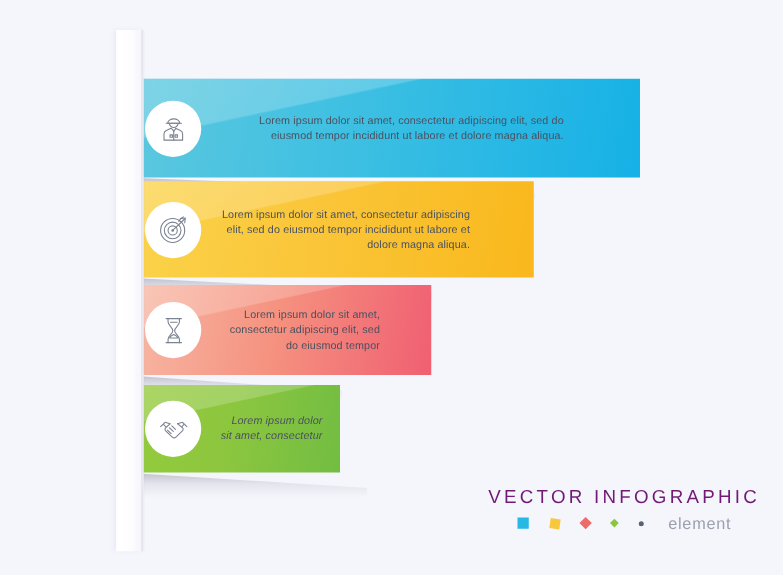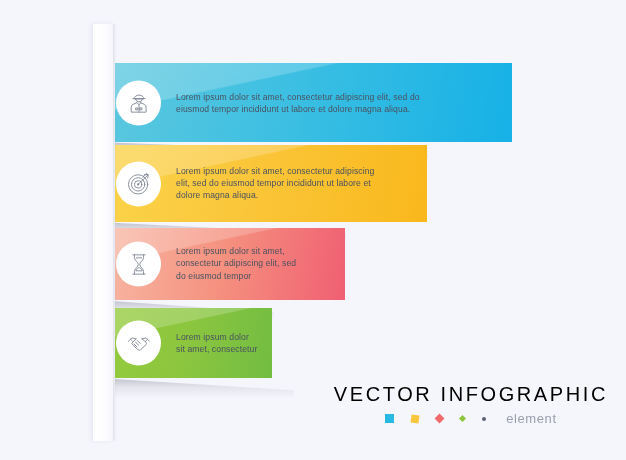--- a/index.html
+++ b/index.html
@@ -41,20 +41,21 @@
     height: 417px;
     background: linear-gradient(90deg, rgba(180,180,200,0.30), rgba(180,180,200,0));
     z-index: 31;
   }
 
   
   .row {
     position: absolute;
     left: 98px;
     z-index: 10;
+    text-align: right;
   }
   .bar {
     position: relative;
     width: 100%;
     height: 100%;
     overflow: hidden;
   }
   
   .bar::after {
     content: "";
@@ -111,22 +112,22 @@
 
   
   .footer {
     position: absolute;
     right: 18px;
     bottom: 34px;
     text-align: center;
     z-index: 40;
   }
   .footer-title {
-    color: #000000;
-    font-size: 20px;
+    color: #701a75;
+    font-size: 15px;
     letter-spacing: 2.6px;
     font-family: "Liberation Sans", sans-serif;
     white-space: nowrap;
     text-align: center;
   }
   .footer-sub {
     margin-top: 5px;
     display: flex;
     align-items: center;
     justify-content: center;
@@ -199,21 +200,21 @@
           <path d="M10.8 5v3.2c0 3 4.4 5.2 4.4 7.8 0 2.6-4.4 4.8-4.4 7.8V27"></path>
           <path d="M21.2 5v3.2c0 3-4.4 5.2-4.4 7.8 0 2.6 4.4 4.8 4.4 7.8V27"></path>
           <path d="M12.4 22.8c0-1.8 3.6-3.3 3.6-3.3s3.6 1.5 3.6 3.3z"></path>
           <path d="M13 8.4h6"></path>
         </svg>
       </div>
       <div class="copy" style="width:128px;">Lorem ipsum dolor sit amet, consectetur adipiscing elit, sed do eiusmod tempor</div>
     </div>
   </div>
 
-  <div class="row" style="top:308px; width:174px; height:70px;">
+  <div class="row" style="top:308px; width:174px; height:70px;font-style:italic;">
     <div class="bar" style="background:linear-gradient(100deg,#96cc3c 0%,#8cc63f 50%,#72bd42 100%);">
       <div class="icon-circle">
         <svg width="28" height="28" viewBox="0 0 32 32" fill="none" stroke="#7b8290" stroke-width="1" stroke-linecap="round" stroke-linejoin="round">
           <path d="M4 13.5l4-4 4.6 1.4"></path>
           <path d="M28 13.5l-4-4-4.6 1.4"></path>
           <path d="M12.6 10.9l-4 3.6a2 2 0 0 0 0 2.9l6.1 5.6a2.4 2.4 0 0 0 3.3 0l5.9-5.6a2 2 0 0 0 .1-2.9l-4.6-3.8"></path>
           <path d="M10.2 16.6l3.4 3.2"></path>
           <path d="M12.1 14.6l3.5 3.3"></path>
           <path d="M14.2 12.8l3.4 3.2"></path>
           <path d="M6.6 11.4l1.8 1.8"></path>

